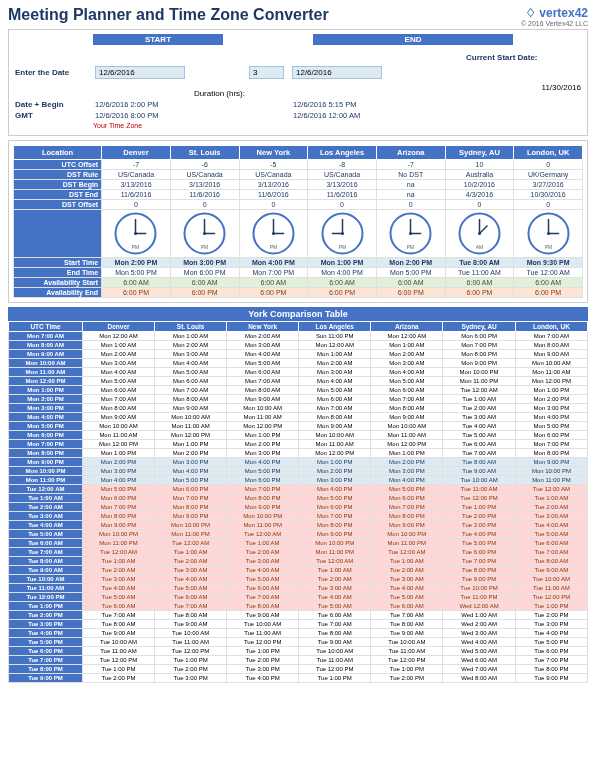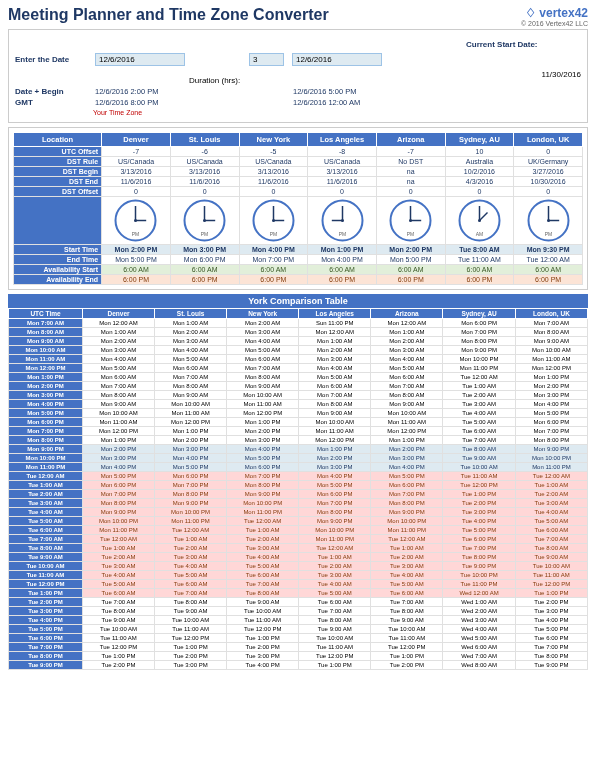--- a/index.html
+++ b/index.html
@@ -194,40 +194,44 @@
       <div class="title">Meeting Planner and Time Zone Converter</div>
     </div>
     <div class="logo">
       <div class="logo-name">♢ <span>vertex42</span></div>
       <div class="copyright">© 2016 Vertex42 LLC</div>
     </div>
   </div>
 
   <div class="input-section">
 
+    <div style="display:flex; margin-left:78px; margin-bottom:2px;">
+      <div style="background:#4472c4;color:white;font-weight:bold;font-size:8px;text-align:center;padding:1px 0;width:130px;margin-right:90px;">START</div>
+      <div style="background:#4472c4;color:white;font-weight:bold;font-size:8px;text-align:center;padding:1px 0;width:200px;">END</div>
+    </div>
 
     <div class="input-row">
       <div class="input-label">Enter the Date</div>
       <input class="input-field" type="text" style="margin-right: 4px;" value="12/6/2016">
-      <span style="width:60px;font-size:8px;padding-right:4px;margin-top:42px;">Duration (hrs):</span>
+      <span style="width:60px;font-size:8px;text-align:right;padding-right:4px;margin-top:42px;">Duration (hrs):</span>
       <input class="input-field input-field-sm" type="text" style="margin-right: 8px;" value="3">
       <input class="input-field" type="text" style="margin-right: 8px;" value="12/6/2016">
       <div class="right-info">
         <div class="right-info-row">
           <span class="right-label">Current Start Date:</span>
           <span class="right-value">11/30/2016</span>
         </div>
       </div>
     </div>
 
 
     <div class="input-row">
       <div class="input-label">Date + Begin</div>
       <div style="width:130px;font-size:7.5px;color:#1f3864;margin-right:68px;">12/6/2016 2:00 PM</div>
-      <div style="width:130px;font-size:7.5px;color:#1f3864;">12/6/2016 5:00 PM</div>
+      <div style="width:130px;font-size:7.5px;color:#1f3864;">12/6/2016 5:15 PM</div>
     </div>
 
     <div class="input-row">
       <div class="input-label">GMT</div>
       <div style="width:130px;font-size:7.5px;color:#1f3864;margin-right:68px;">12/6/2016 8:00 PM</div>
       <div style="width:130px;font-size:7.5px;color:#1f3864;">12/6/2016 12:00 AM</div>
     </div>
 
     <div style="font-size:7px;color:#c00000;margin-left:78px;margin-bottom:2px;">Your Time Zone</div>
   </div>

